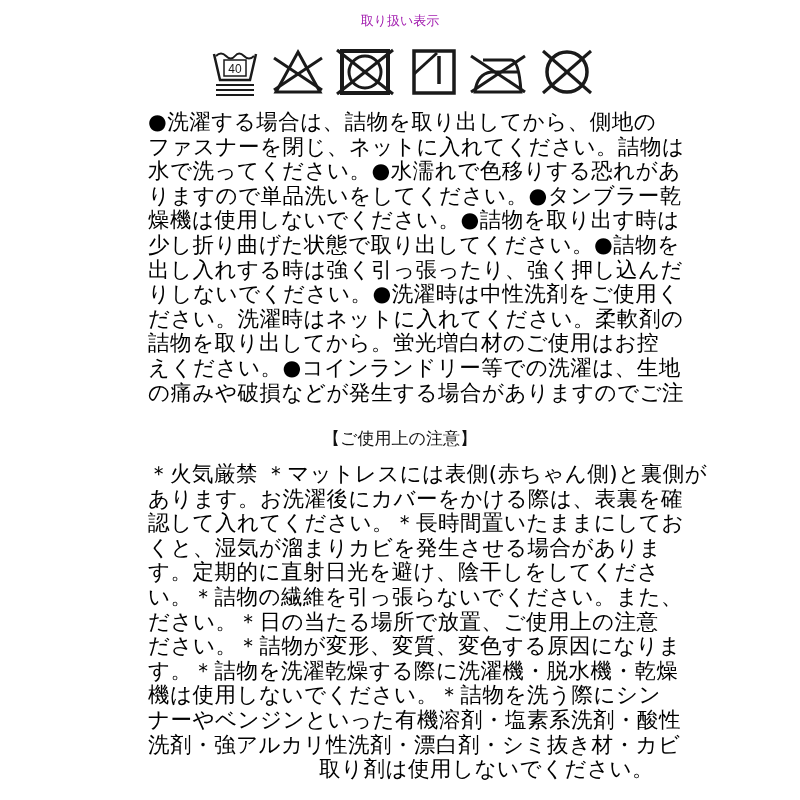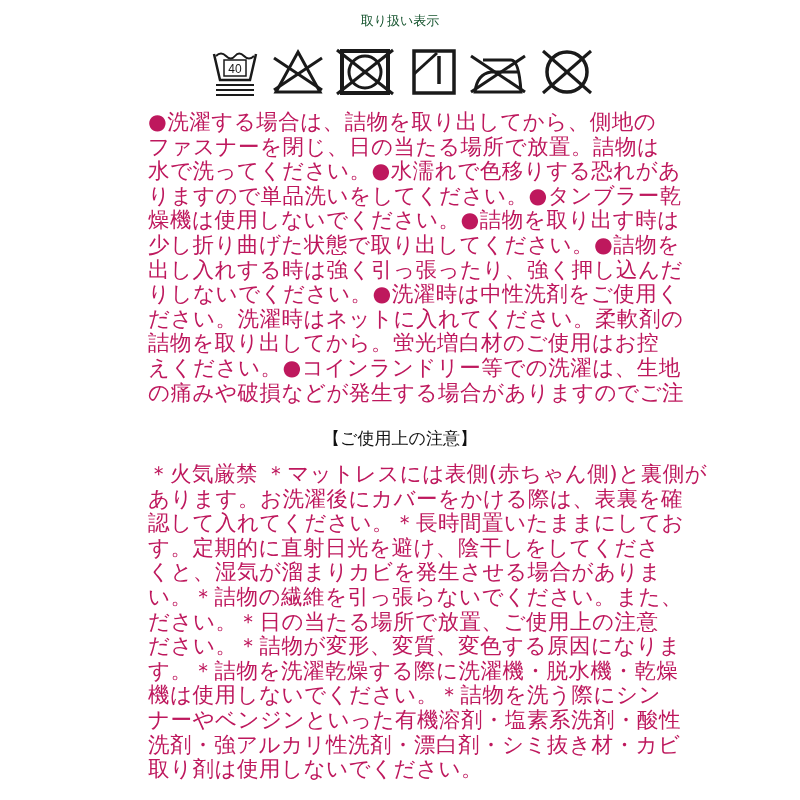--- a/index.html
+++ b/index.html
@@ -1,24 +1,24 @@
 <!DOCTYPE html>
 <html><head>
 <meta charset="utf-8">
 <style>
   html, body { margin: 0; padding: 0; background: #ffffff; }
   body { width: 800px; height: 800px; position: relative; overflow: hidden;
          font-family: "DejaVu Sans", "Liberation Sans", sans-serif; color: #111111; }
   .title { position: absolute; top: 12px; left: 0; width: 800px; text-align: center;
-           font-size: 13px; line-height: 18px; color: #14532d; }
+           font-size: 13px; line-height: 18px; color: #a21caf; }
   .icons { position: absolute; top: 48px; left: 208px; width: 390px; height: 48px; }
   .icon { position: absolute; top: 0; height: 48px; text-align: right; }
   .icon svg { display: block; }
   .block { position: absolute; left: 148px; width: 506px; font-size: 21.5px;
-           line-height: 24.6px; letter-spacing: 0.5px; color: #be185d; }
+           line-height: 24.6px; letter-spacing: 0.5px; color: #000000; text-align: right; }
   .line { white-space: nowrap; height: 24.6px; overflow: visible; }
   .block1 { top: 110px; }
   .heading { position: absolute; top: 427px; left: 0; width: 800px; text-align: center;
              font-size: 17px; line-height: 22px; color: #111; }
   .block2 { top: 462px; }
 </style>
 </head>
 <body>
 
 <div class="title">取り扱い表示</div>
@@ -74,41 +74,41 @@
     <svg width="56" height="48" viewBox="0 0 56 48">
       <circle cx="28" cy="24" r="20" fill="none" stroke="#1a1a1a" stroke-width="3.5"></circle>
       <line x1="4" y1="3" x2="52" y2="45" stroke="#1a1a1a" stroke-width="3"></line>
       <line x1="52" y1="3" x2="4" y2="45" stroke="#1a1a1a" stroke-width="3"></line>
     </svg>
   </div>
 </div>
 
 <div class="block block1">
   <div class="line">●洗濯する場合は、詰物を取り出してから、側地の</div>
-  <div class="line">ファスナーを閉じ、日の当たる場所で放置。詰物は</div>
+  <div class="line">ファスナーを閉じ、ネットに入れてください。詰物は</div>
   <div class="line">水で洗ってください。●水濡れで色移りする恐れがあ</div>
   <div class="line">りますので単品洗いをしてください。●タンブラー乾</div>
   <div class="line">燥機は使用しないでください。●詰物を取り出す時は</div>
   <div class="line">少し折り曲げた状態で取り出してください。●詰物を</div>
   <div class="line">出し入れする時は強く引っ張ったり、強く押し込んだ</div>
   <div class="line">りしないでください。●洗濯時は中性洗剤をご使用く</div>
   <div class="line">ださい。洗濯時はネットに入れてください。柔軟剤の</div>
   <div class="line">詰物を取り出してから。蛍光増白材のご使用はお控</div>
   <div class="line">えください。●コインランドリー等での洗濯は、生地</div>
   <div class="line">の痛みや破損などが発生する場合がありますのでご注</div>
 </div>
 
 <div class="heading">【ご使用上の注意】</div>
 
 <div class="block block2">
   <div class="line">＊火気厳禁 ＊マットレスには表側(赤ちゃん側)と裏側が</div>
   <div class="line">あります。お洗濯後にカバーをかける際は、表裏を確</div>
   <div class="line">認して入れてください。＊長時間置いたままにしてお</div>
+  <div class="line">くと、湿気が溜まりカビを発生させる場合がありま</div>
   <div class="line">す。定期的に直射日光を避け、陰干しをしてくださ</div>
-  <div class="line">くと、湿気が溜まりカビを発生させる場合がありま</div>
   <div class="line">い。＊詰物の繊維を引っ張らないでください。また、</div>
   <div class="line">ださい。＊日の当たる場所で放置、ご使用上の注意</div>
   <div class="line">ださい。＊詰物が変形、変質、変色する原因になりま</div>
   <div class="line">す。＊詰物を洗濯乾燥する際に洗濯機・脱水機・乾燥</div>
   <div class="line">機は使用しないでください。＊詰物を洗う際にシン</div>
   <div class="line">ナーやベンジンといった有機溶剤・塩素系洗剤・酸性</div>
   <div class="line">洗剤・強アルカリ性洗剤・漂白剤・シミ抜き材・カビ</div>
   <div class="line">取り剤は使用しないでください。</div>
 </div>
 

